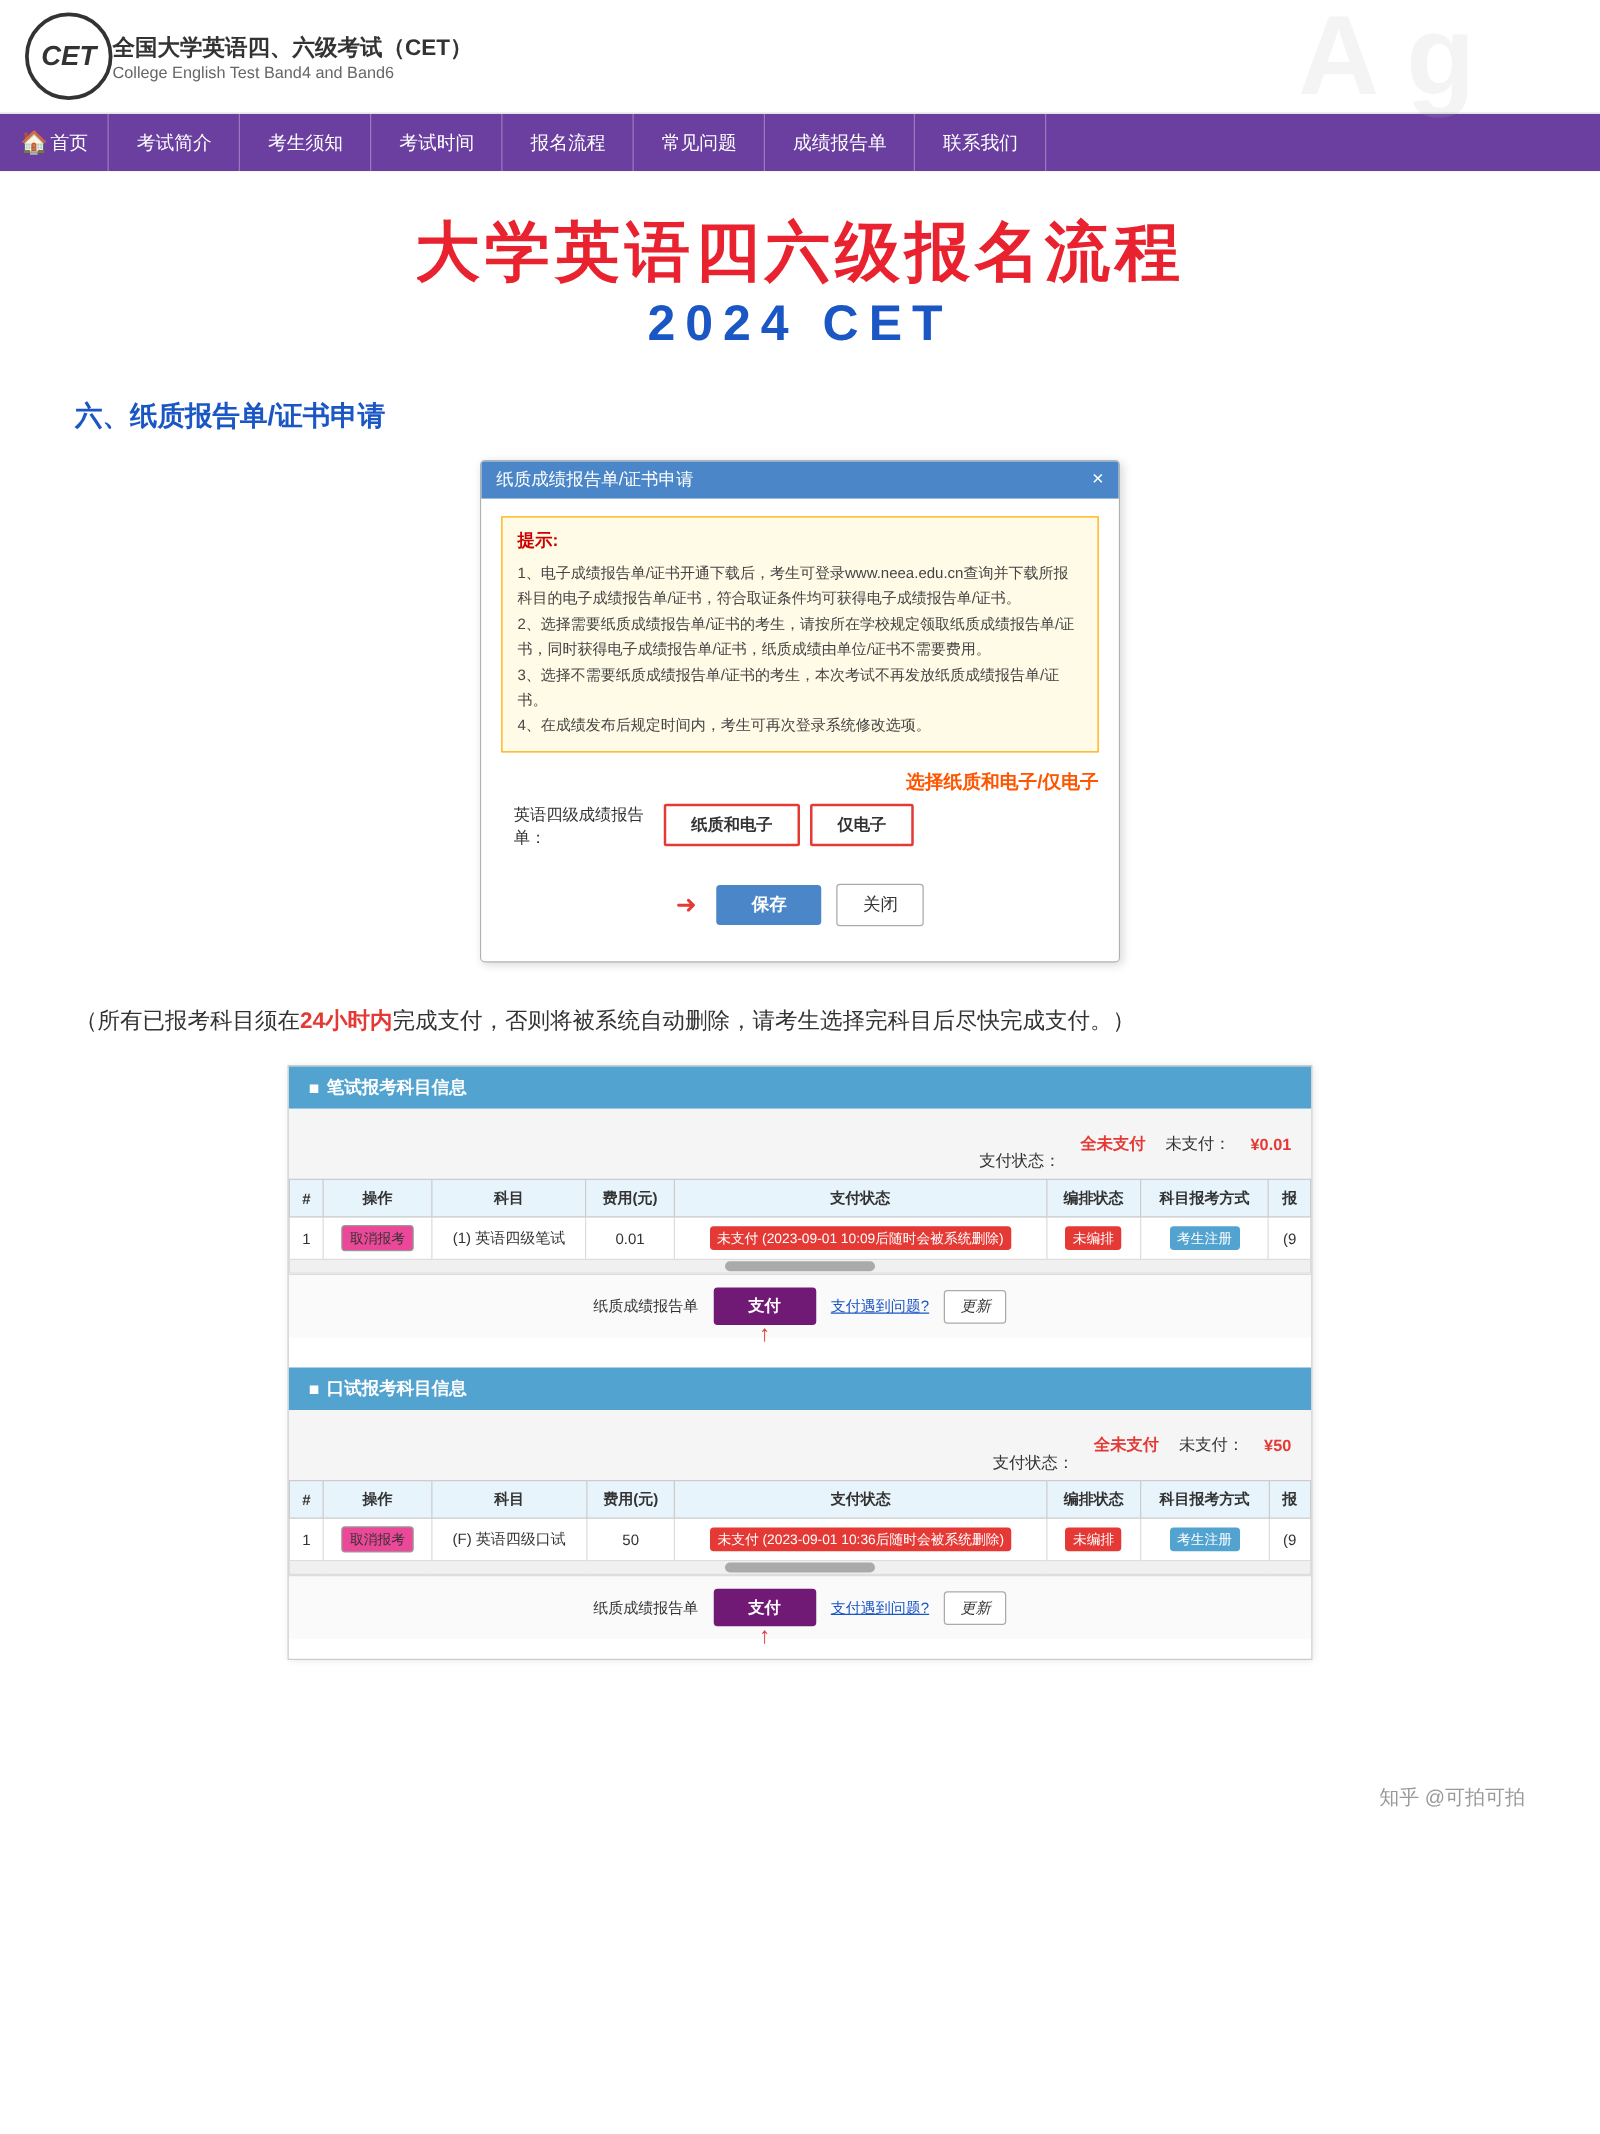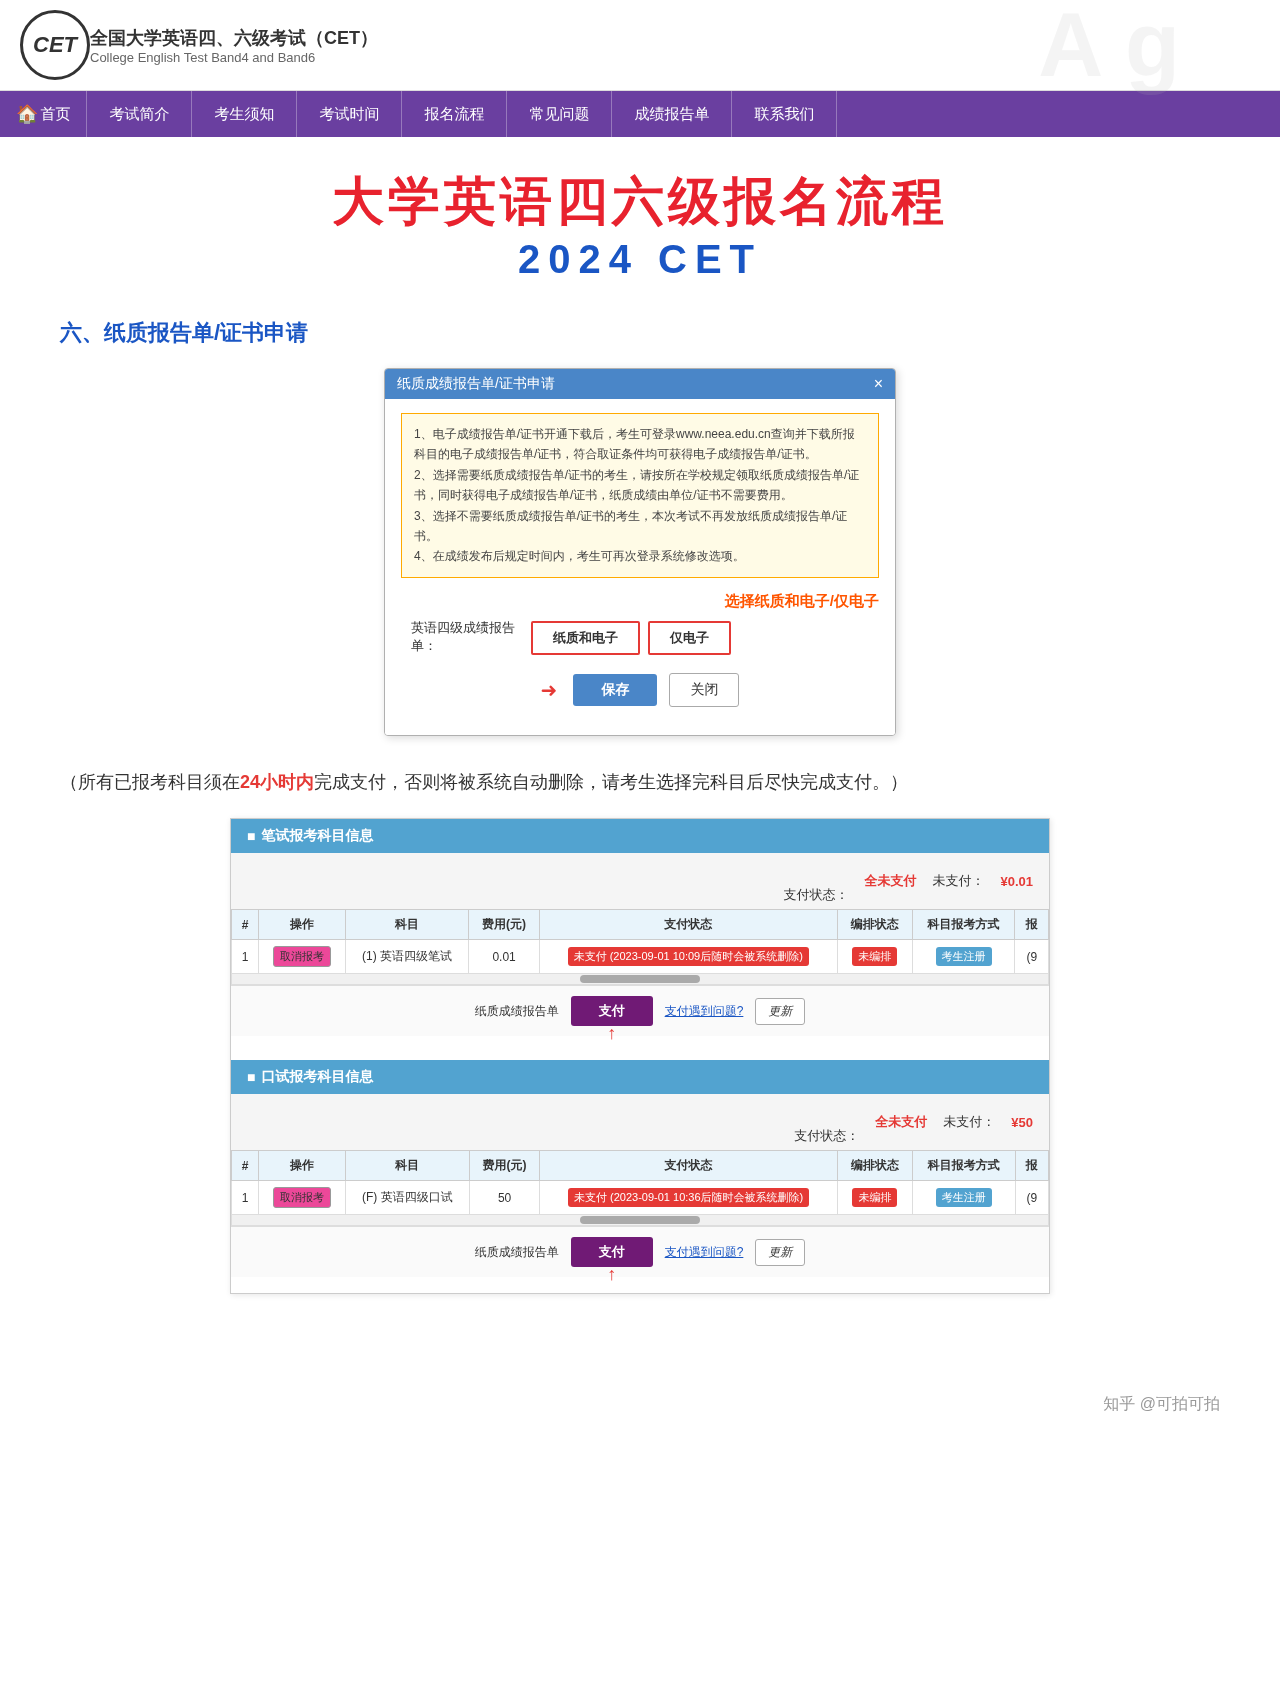--- a/index.html
+++ b/index.html
@@ -175,22 +175,22 @@
     }
     .dialog-annotation {
       text-align: right;
       color: #ff5500;
       font-size: 15px;
       font-weight: bold;
       margin-bottom: 8px;
     }
     .dialog-form-row {
       display: flex;
-      align-items: flex-end;
-      margin-bottom: 10px;
+      align-items: flex-start;
+      margin-bottom: 20px;
       padding: 0 10px;
     }
     .dialog-form-label {
       font-size: 13px;
       color: #333;
       width: 120px;
       flex-shrink: 0;
     }
     .dialog-btn-group {
       display: flex;
@@ -481,20 +481,21 @@
     <div class="dialog-box">
 
       <div class="dialog-titlebar">
         <span>纸质成绩报告单/证书申请</span>
         <span class="dialog-close-btn">×</span>
       </div>
 
       <div class="dialog-body">
 
         <div class="dialog-tips-box">
+          <div class="dialog-tips-title">提示:</div>
           <div class="dialog-tips-text">
             <div>1、电子成绩报告单/证书开通下载后，考生可登录www.neea.edu.cn查询并下载所报科目的电子成绩报告单/证书，符合取证条件均可获得电子成绩报告单/证书。</div>
             <div>2、选择需要纸质成绩报告单/证书的考生，请按所在学校规定领取纸质成绩报告单/证书，同时获得电子成绩报告单/证书，纸质成绩由单位/证书不需要费用。</div>
             <div>3、选择不需要纸质成绩报告单/证书的考生，本次考试不再发放纸质成绩报告单/证书。</div>
             <div>4、在成绩发布后规定时间内，考生可再次登录系统修改选项。</div>
           </div>
         </div>
 
         <div class="dialog-annotation">选择纸质和电子/仅电子</div>
 

